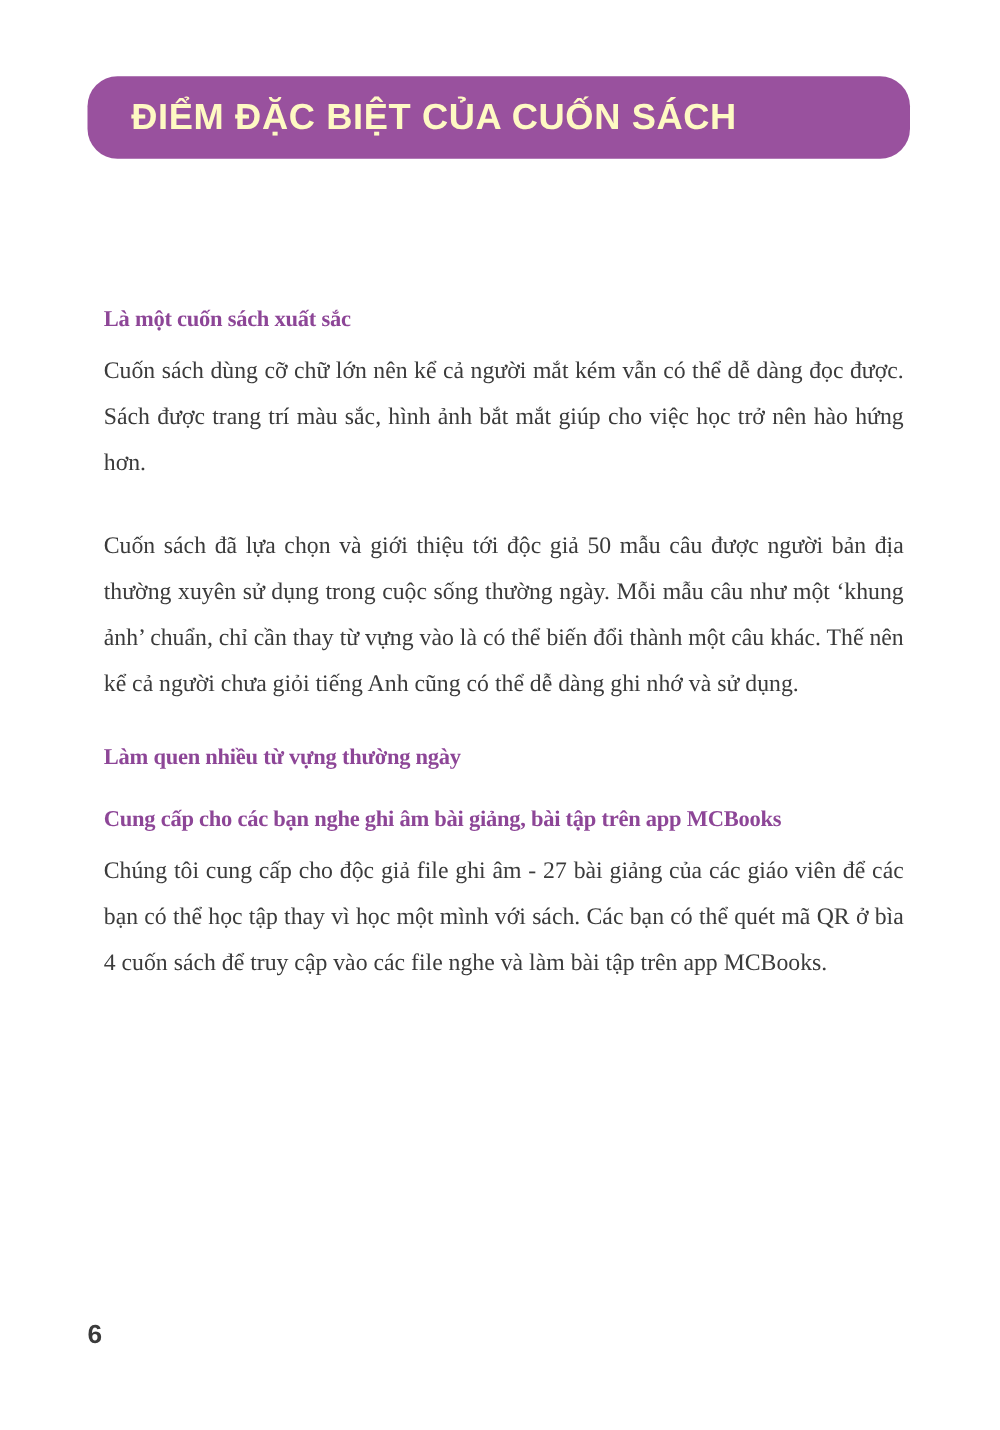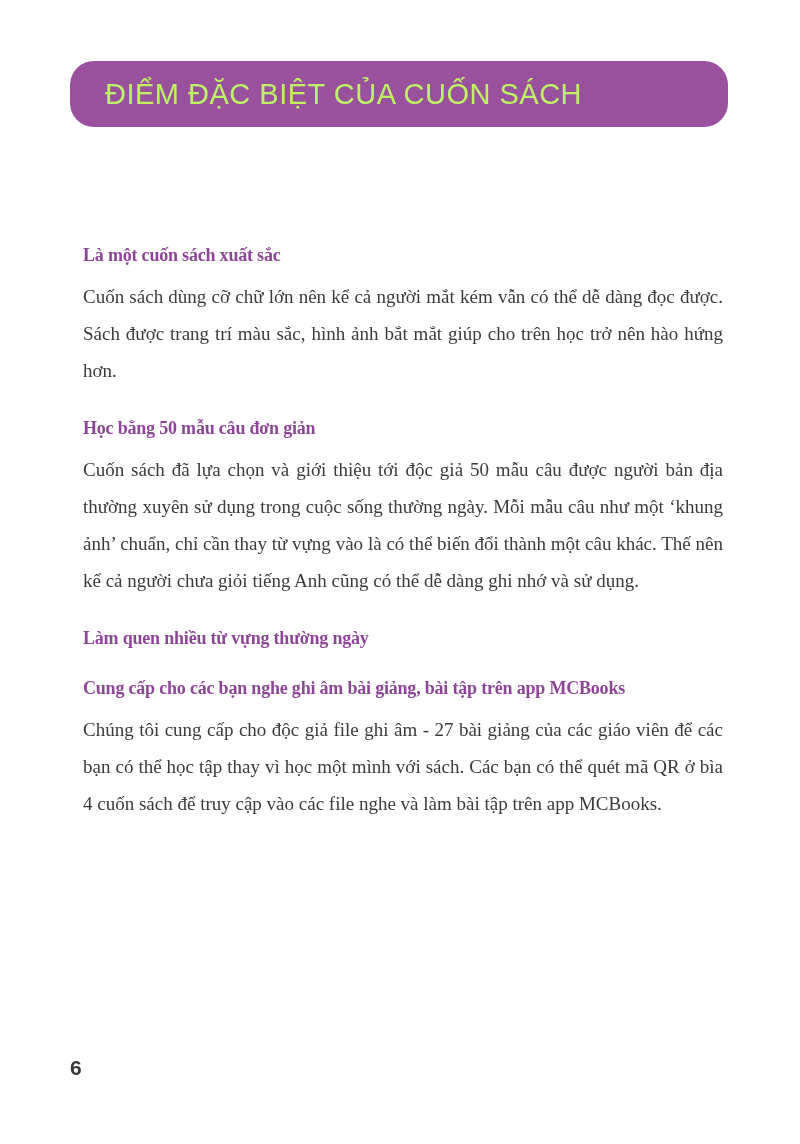--- a/index.html
+++ b/index.html
@@ -26,23 +26,23 @@
     width: 658px;
     height: 66px;
     background: var(--banner-bg, #99519e);
     border-radius: 24px;
     display: flex;
     align-items: center;
     padding-left: 35px;
     box-sizing: border-box;
   }
   .banner-title {
-    color: #bef264;
+    color: #fef9c3;
     font-size: 29px;
-    font-weight: 400;
+    font-weight: 700;
     letter-spacing: 0.5px;
     white-space: nowrap;
   }
   .content {
     position: absolute;
     left: 83px;
     top: 245px;
     width: 640px;
     font-family: Liberation Serif, serif;
   }
@@ -79,25 +79,24 @@
 <div class="page">
 
   <div class="banner">
     <span class="banner-title">ĐIỂM ĐẶC BIỆT CỦA CUỐN SÁCH</span>
   </div>
 
   <div class="content">
 
     <section class="feature">
       <h2>Là một cuốn sách xuất sắc</h2>
-      <p>Cuốn sách dùng cỡ chữ lớn nên kể cả người mắt kém vẫn có thể dễ dàng đọc được. Sách được trang trí màu sắc, hình ảnh bắt mắt giúp cho trên học trở nên hào hứng hơn.</p>
+      <p>Cuốn sách dùng cỡ chữ lớn nên kể cả người mắt kém vẫn có thể dễ dàng đọc được. Sách được trang trí màu sắc, hình ảnh bắt mắt giúp cho việc học trở nên hào hứng hơn.</p>
     </section>
 
     <section class="feature">
-      <h2>Học bằng 50 mẫu câu đơn giản</h2>
       <p>Cuốn sách đã lựa chọn và giới thiệu tới độc giả 50 mẫu câu được người bản địa thường xuyên sử dụng trong cuộc sống thường ngày. Mỗi mẫu câu như một ‘khung ảnh’ chuẩn, chỉ cần thay từ vựng vào là có thể biến đổi thành một câu khác. Thế nên kể cả người chưa giỏi tiếng Anh cũng có thể dễ dàng ghi nhớ và sử dụng.</p>
     </section>
 
     <section class="feature">
       <h2>Làm quen nhiều từ vựng thường ngày</h2>
     </section>
 
     <section class="feature">
       <h2>Cung cấp cho các bạn nghe ghi âm bài giảng, bài tập trên app MCBooks</h2>
       <p>Chúng tôi cung cấp cho độc giả file ghi âm - 27 bài giảng của các giáo viên để các bạn có thể học tập thay vì học một mình với sách. Các bạn có thể quét mã QR ở bìa 4 cuốn sách để truy cập vào các file nghe và làm bài tập trên app MCBooks.</p>

